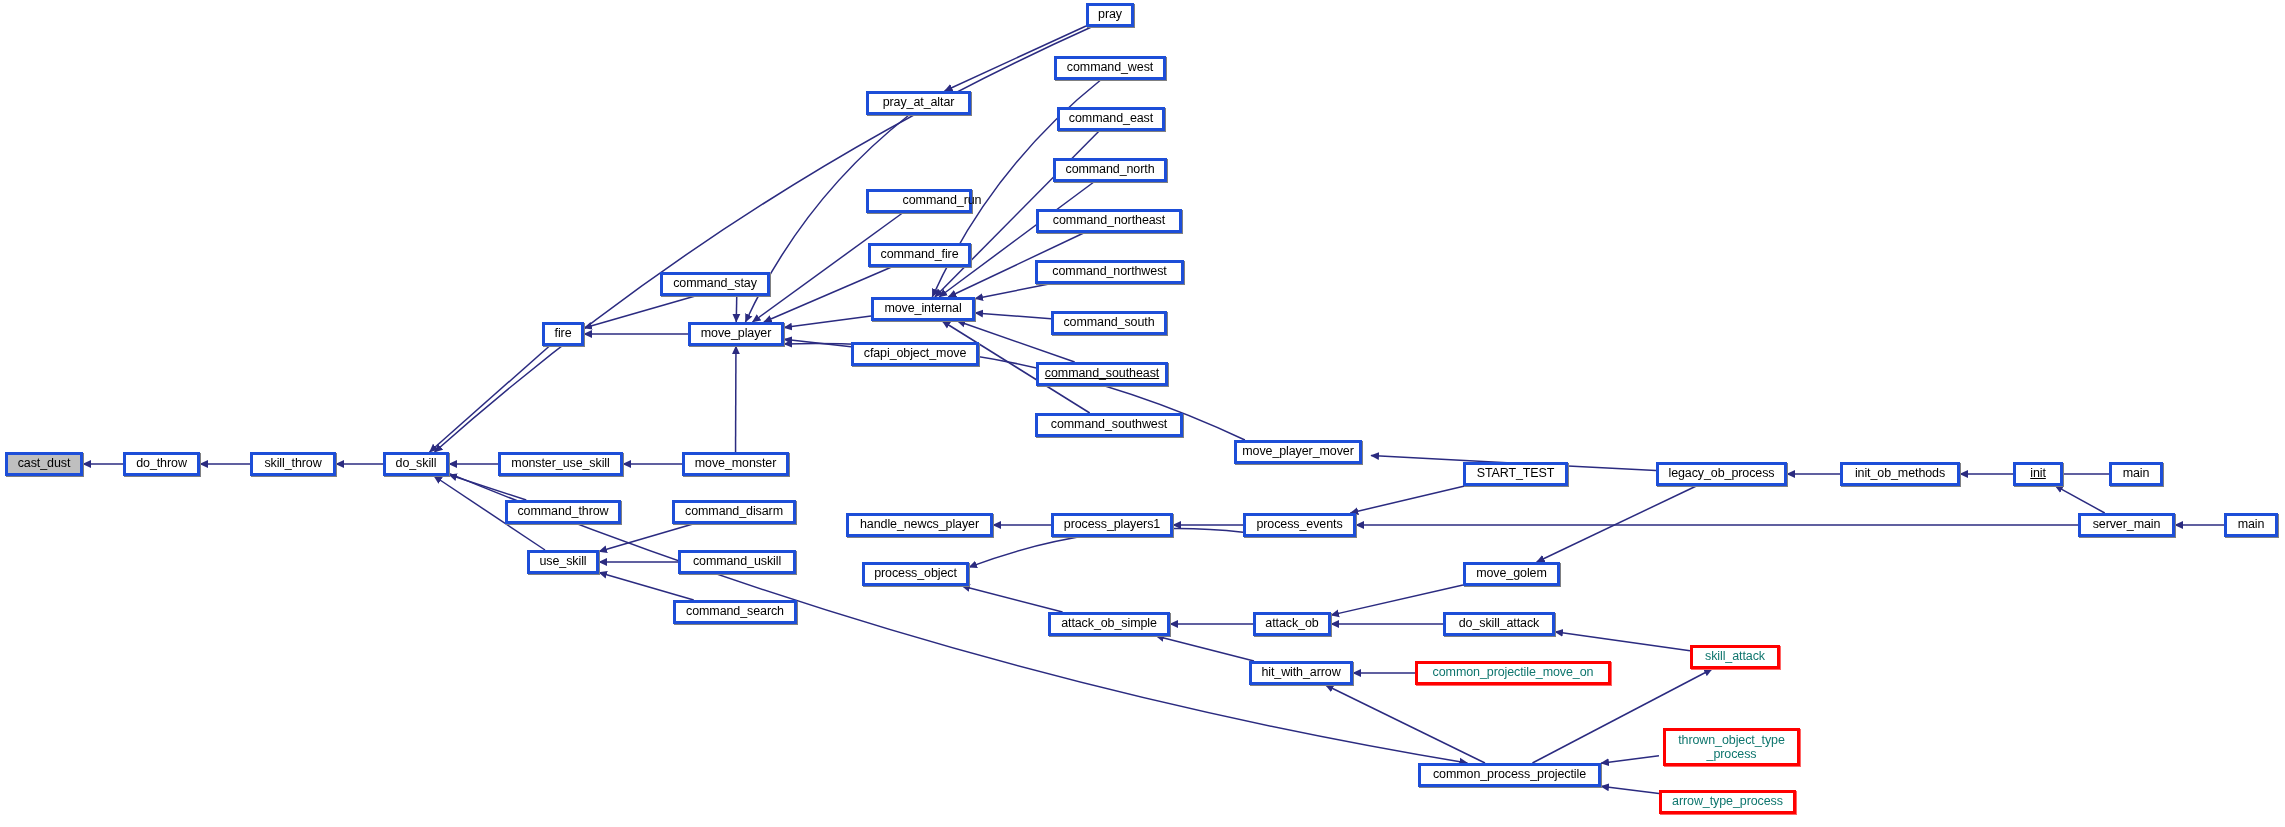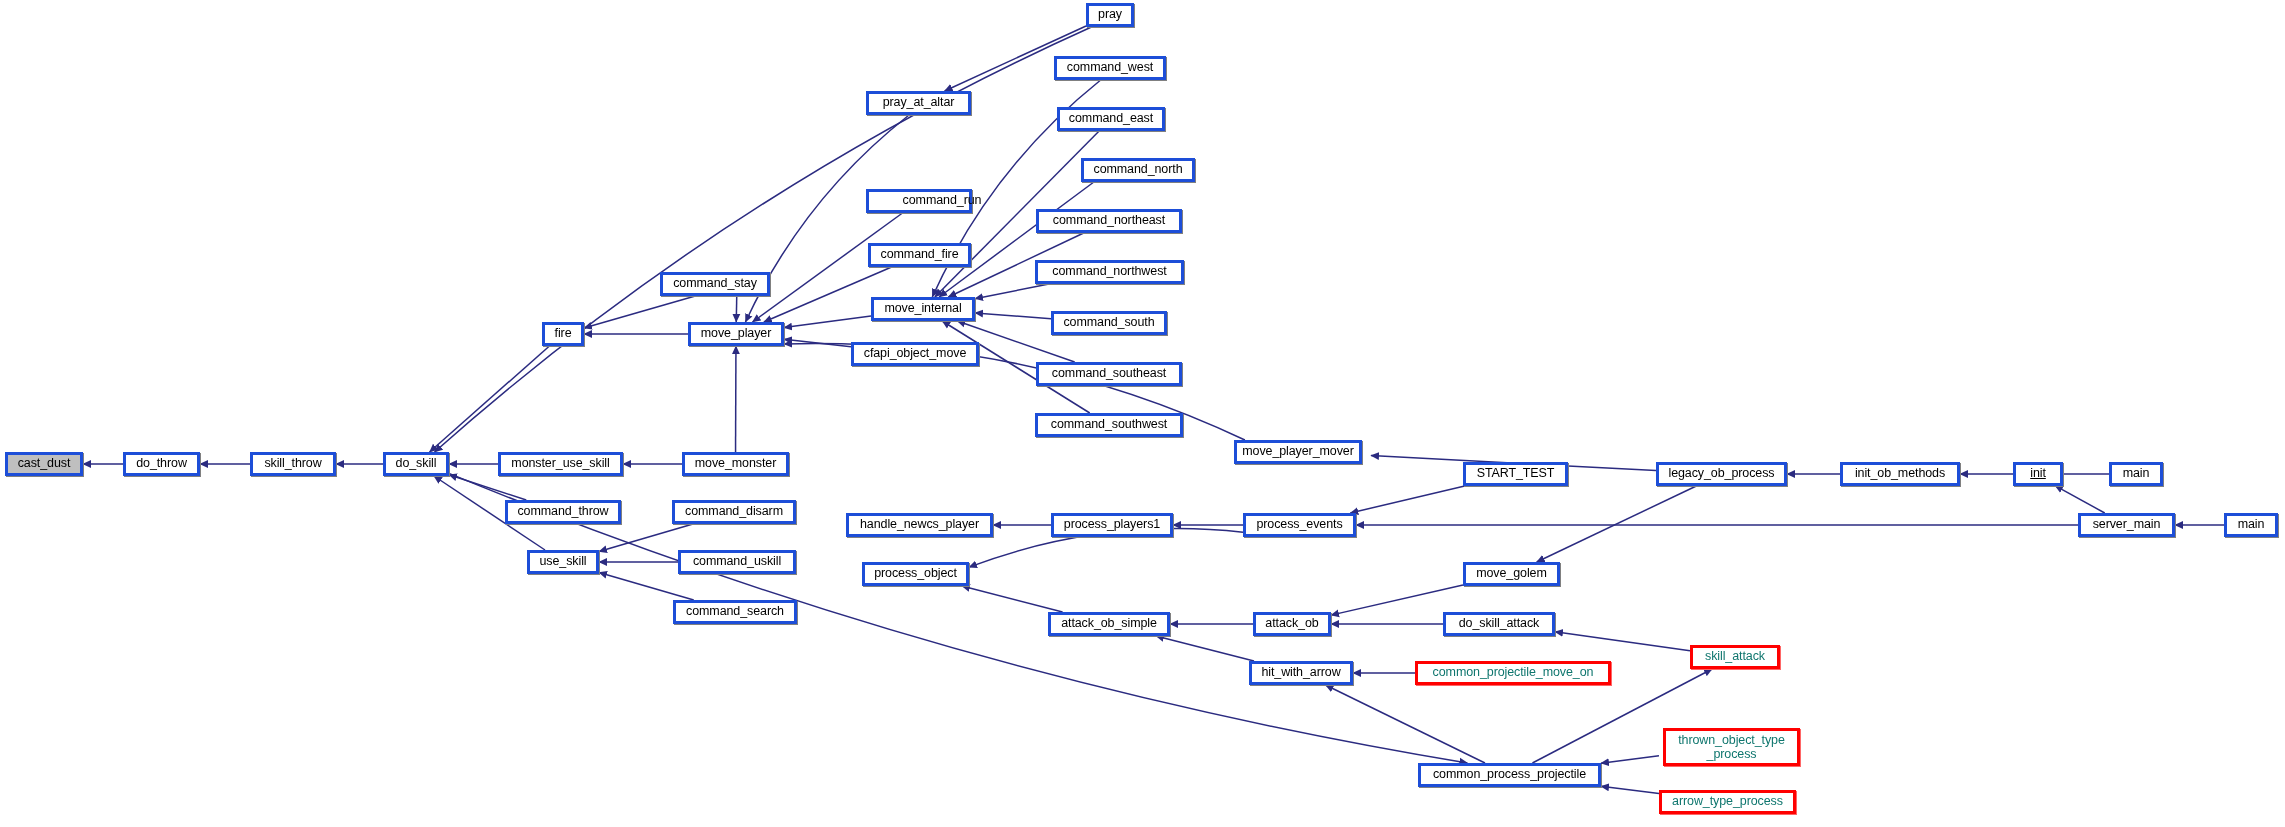--- a/index.html
+++ b/index.html
@@ -110,25 +110,25 @@
       <div class="node " style="left: 688px; top: 322px; width: 96px; height: 24px;">move_player</div>
       <div class="node " style="left: 660px; top: 272px; width: 110px; height: 24px;">command_stay</div>
       <div class="node " style="left: 851px; top: 342px; width: 128px; height: 24px;">cfapi_object_move</div>
       <div class="node " style="left: 866px; top: 189px; width: 106px; height: 24px; padding-left: 46px;">command_run</div>
       <div class="node " style="left: 868px; top: 243px; width: 103px; height: 24px;">command_fire</div>
       <div class="node " style="left: 866px; top: 91px; width: 105px; height: 24px;">pray_at_altar</div>
       <div class="node " style="left: 1086px; top: 3px; width: 48px; height: 24px;">pray</div>
       <div class="node " style="left: 871px; top: 297px; width: 104px; height: 24px;">move_internal</div>
       <div class="node " style="left: 1054px; top: 56px; width: 112px; height: 24px;">command_west</div>
       <div class="node " style="left: 1057px; top: 107px; width: 108px; height: 24px;">command_east</div>
-      <div class="node " style="left: 1053px; top: 158px; width: 114px; height: 24px; margin-left: 28px;">command_north</div>
+      <div class="node " style="left: 1053px; top: 158px; width: 114px; height: 24px;">command_north</div>
       <div class="node " style="left: 1036px; top: 209px; width: 146px; height: 24px;">command_northeast</div>
       <div class="node " style="left: 1035px; top: 260px; width: 149px; height: 24px;">command_northwest</div>
       <div class="node " style="left: 1051px; top: 311px; width: 116px; height: 24px;">command_south</div>
-      <div class="node " style="left: 1036px; top: 362px; width: 146px; height: 24px;">command_southeast</div>
+      <div class="node " style="left: 1036px; top: 362px; width: 132px; height: 24px; text-decoration: underline;">command_southeast</div>
       <div class="node " style="left: 1035px; top: 413px; width: 148px; height: 24px;">command_southwest</div>
       <div class="node " style="left: 1234px; top: 440px; width: 128px; height: 24px;">move_player_mover</div>
       <div class="node " style="left: 1463px; top: 462px; width: 105px; height: 24px;">START_TEST</div>
       <div class="node " style="left: 1656px; top: 462px; width: 131px; height: 24px;">legacy_ob_process</div>
       <div class="node " style="left: 1840px; top: 462px; width: 120px; height: 24px;">init_ob_methods</div>
       <div class="node " style="left: 2013px; top: 462px; width: 50px; height: 24px; text-decoration: underline;">init</div>
       <div class="node " style="left: 2109px; top: 462px; width: 54px; height: 24px;">main</div>
       <div class="node " style="left: 2078px; top: 513px; width: 97px; height: 24px;">server_main</div>
       <div class="node " style="left: 2224px; top: 513px; width: 54px; height: 24px;">main</div>
       <div class="node " style="left: 846px; top: 513px; width: 147px; height: 24px;">handle_newcs_player</div>

